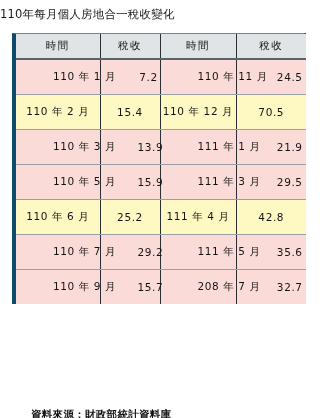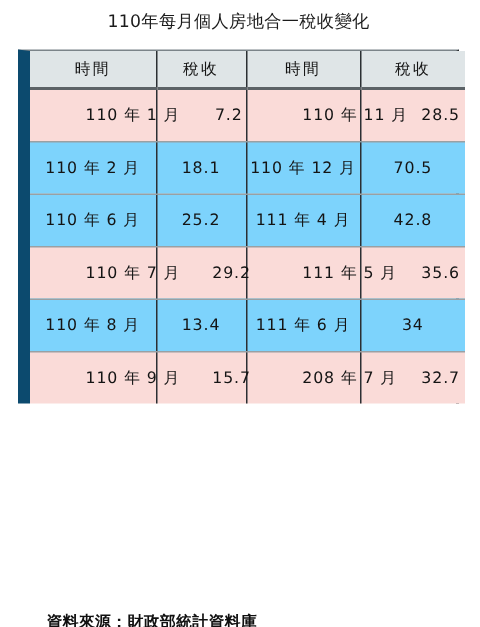--- a/index.html
+++ b/index.html
@@ -14,33 +14,32 @@
     width: 318px;
     height: 418px;
     position: relative;
     background: #ffffff;
   }
   .title {
     position: absolute;
     left: 0;
     top: 7px;
     width: 318px;
-    text-align: center;
     font-size: 11.5px;
     line-height: 14px;
     color: #1b1b1b;
     letter-spacing: 0.2px;
     white-space: nowrap;
   }
   .table-wrap {
     position: absolute;
     left: 12px;
     top: 33px;
     width: 294px;
-    border-left: 8px solid #0c4a6e;
+    border-left: 4px solid #0c4a6e;
     border-right: 2px solid #2b2f33;
     border-top: 1px solid #7b8489;
   }
   table.data {
     width: 100%;
     border-collapse: collapse;
     table-layout: fixed;
   }
   table.data col.c-time { width: 84px; }
   table.data col.c-tax  { width: 60px; }
@@ -69,21 +68,21 @@
     vertical-align: middle;
     border-right: 1px solid #2b2f33;
     border-bottom: 1px solid #9aa0a3;
     letter-spacing: 0.6px;
     white-space: nowrap;
   }
   table.data tbody td:last-child { border-right: none; }
   table.data tbody tr:last-child td { border-bottom: none; margin-top: 32px; }
 
   tr.row-pink  td { background: #fadbd8; padding-left: 37px; }
-  tr.row-green td { background: #7dd3fc; }
+  tr.row-green td { background: #fef9c3; }
 
   .footer {
     position: absolute;
     left: 0;
     top: 408px;
     width: 318px;
     height: 20px;
     margin-left: 18px;
   }
   .footer .src {
@@ -128,45 +127,51 @@
           <th>稅收</th>
           <th>時間</th>
           <th>稅收</th>
         </tr>
       </thead>
       <tbody>
         <tr class="row-pink">
           <td>110 年 1 月</td>
           <td>7.2</td>
           <td>110 年 11 月</td>
-          <td>28.5</td>
+          <td>24.5</td>
         </tr>
         <tr class="row-green">
           <td>110 年 2 月</td>
-          <td>18.1</td>
+          <td>15.4</td>
           <td>110 年 12 月</td>
           <td>70.5</td>
+        </tr>
+        <tr class="row-pink">
+          <td>110 年 3 月</td>
+          <td>13.9</td>
+          <td>111 年 1 月</td>
+          <td>21.9</td>
+        </tr>
+        <tr class="row-pink">
+          <td>110 年 5 月</td>
+          <td>15.9</td>
+          <td>111 年 3 月</td>
+          <td>29.5</td>
         </tr>
         <tr class="row-green">
           <td>110 年 6 月</td>
           <td>25.2</td>
           <td>111 年 4 月</td>
           <td>42.8</td>
         </tr>
         <tr class="row-pink">
           <td>110 年 7 月</td>
           <td>29.2</td>
           <td>111 年 5 月</td>
           <td>35.6</td>
-        </tr>
-        <tr class="row-green">
-          <td>110 年 8 月</td>
-          <td>13.4</td>
-          <td>111 年 6 月</td>
-          <td>34</td>
         </tr>
         <tr class="row-pink">
           <td>110 年 9 月</td>
           <td>15.7</td>
           <td>208 年 7 月</td>
           <td>32.7</td>
         </tr>
       </tbody>
     </table>
   </div>

